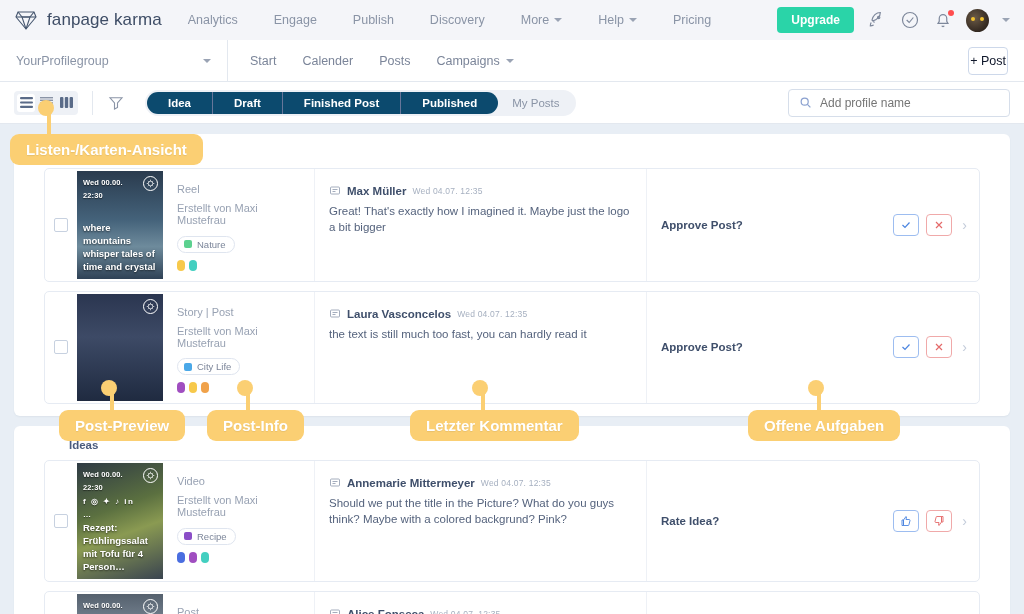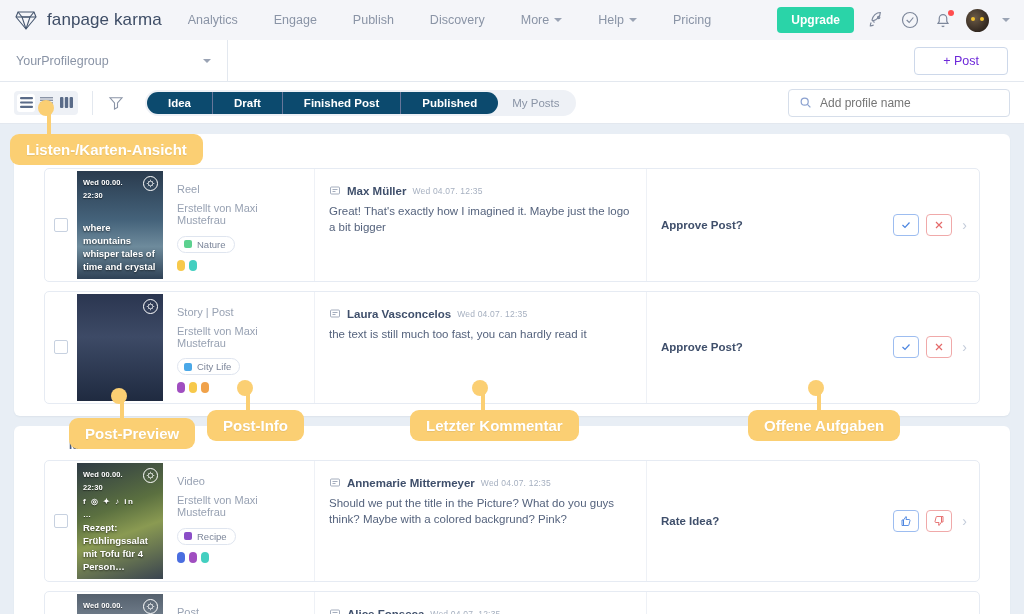--- a/index.html
+++ b/index.html
@@ -50,22 +50,22 @@
     border-bottom:1px solid #e3e8ef;
   }
   .pg-select {
     width:228px; display:flex; align-items:center; justify-content:space-between;
     padding:0 16px; font-size:12.5px; color:#8a94a6; border-right:1px solid #e3e8ef; cursor:pointer;
   }
   .subnav { display:flex; align-items:center; gap:26px; padding-left:22px; }
   .subnav-item { font-size:12.5px; color:#7b8599; display:flex;align-items:center;gap:6px; cursor:pointer; }
   .post-btn {
     margin-left:auto; margin-right:16px; align-self:center;
-    border:1px solid #cdd8ea; color:#6d28d9; background:#fff; border-radius:4px;
-    font-size:12.5px; padding:6px 28px; cursor:pointer;
+    border:1px solid #cdd8ea; color:#0f172a; background:#fff; border-radius:4px;
+    font-size:12.5px; padding:6px 1px; cursor:pointer;
   }
 
   
   .toolbar {
     height:42px; background:#fff; display:flex; align-items:center; padding:0 14px;
     border-bottom:1px solid #e3e8ef;
   }
   .viewmodes { display:flex; background:#eef1f6; border-radius:4px; padding:3px; gap:2px; }
   .vm { width:18px;height:18px; border-radius:3px; display:flex;align-items:center;justify-content:center; cursor:pointer; }
   .vm.active { background:#fff; }
@@ -229,20 +229,35 @@
       <span class="avatar"></span>
       <i class="caret"></i>
     </div>
   </div>
 
   <div class="profilebar">
     <div class="pg-select">
       <span>YourProfilegroup</span>
       <i class="caret"></i>
     </div>
+    <div class="subnav">
+      <span class="subnav-item">
+          <span>Start</span>
+        </span>
+      <span class="subnav-item">
+          <span>Calender</span>
+        </span>
+      <span class="subnav-item">
+          <span>Posts</span>
+        </span>
+      <span class="subnav-item">
+          <span>Campaigns</span>
+          <i class="caret"></i>
+        </span>
+    </div>
     <button class="post-btn">+ Post</button>
   </div>
 
   <div class="toolbar">
     <div class="viewmodes">
       <span class="vm active">
         <svg width="13" height="11" viewBox="0 0 13 11">
             <rect y="0" width="13" height="2.2" rx="1" fill="#5a6b88"></rect>
             <rect y="4.4" width="13" height="2.2" rx="1" fill="#5a6b88"></rect>
             <rect y="8.8" width="13" height="2.2" rx="1" fill="#5a6b88"></rect>
@@ -515,21 +530,21 @@
         </div>
       </div>
     </div>
   </div>
 
   <div class="callout" style="left:10px; top:134px;">
     <i class="knob" style="top:-34px; left:36px;"></i>
     <i class="stem" style="top:-28px; height:30px; left:39px;"></i>
     <div class="bubble">Listen-/Karten-Ansicht</div>
   </div>
-  <div class="callout" style="left:69px; top:410px;margin-top:8px;">
+  <div class="callout" style="left:59px; top:410px;">
     <i class="knob" style="top:-30px; left:50px;"></i>
     <i class="stem" style="top:-24px; height:26px; left:53px;"></i>
     <div class="bubble">Post-Preview</div>
   </div>
   <div class="callout" style="left:207px; top:410px;">
     <i class="knob" style="top:-30px; left:38px;"></i>
     <i class="stem" style="top:-24px; height:26px; left:41px;"></i>
     <div class="bubble">Post-Info</div>
   </div>
   <div class="callout" style="left:410px; top:410px;">

